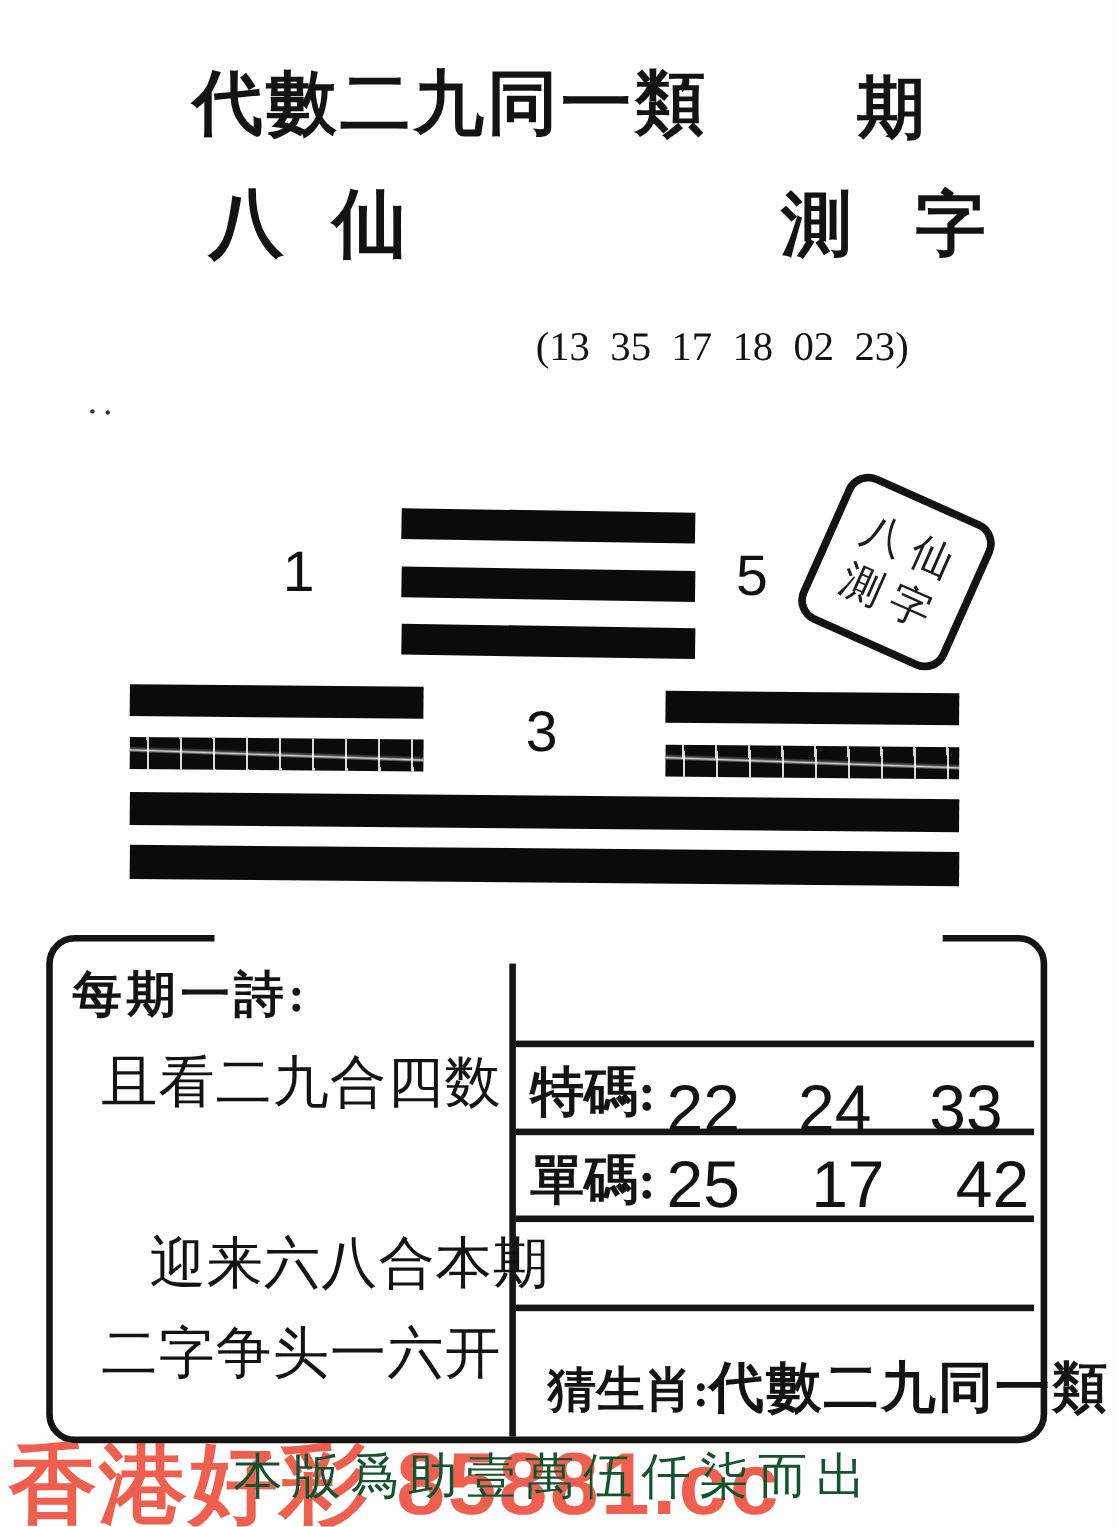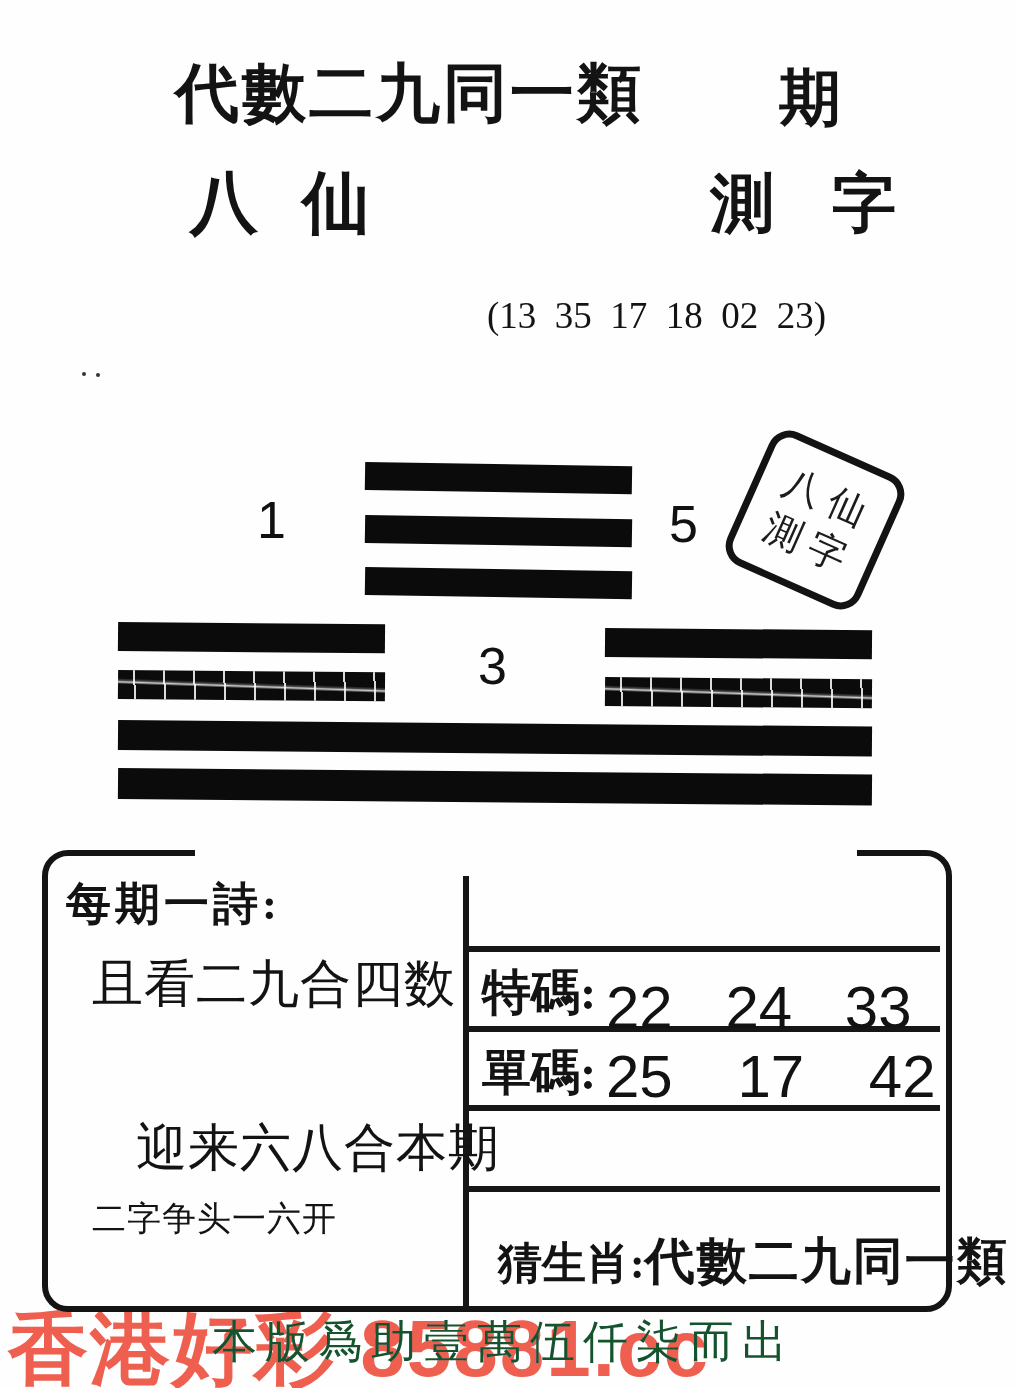--- a/index.html
+++ b/index.html
@@ -78,21 +78,21 @@
   <div class="bar skew2" style="left:118px;top:768px;width:754px;height:31px;"></div>
   <div class="abs num-label" style="left:478px;top:636px;">3</div>
 
   <div class="outer-box"></div>
   <div class="box-top-gap"></div>
   <div class="vline" style="left:463px;top:876px;height:430px;"></div>
 
   <div class="abs brush" style="left:66px;top:874px;font-size:45px;letter-spacing:4px;">每期一詩:</div>
   <div class="abs song" style="left:92px;top:950px;font-size:51px;letter-spacing:1px;">且看二九合四数</div>
   <div class="abs song" style="left:92px;top:1114px;font-size:51px;letter-spacing:1px;margin-left:44px;">迎来六八合本期</div>
-  <div class="abs song" style="left:92px;top:1196px;font-size:34px;letter-spacing:1px;">二字争头一六开</div>
+  <div class="abs song" style="left:92px;top:1196px;font-size:51px;letter-spacing:1px;">二字争头一六开</div>
 
 
   <div class="hline" style="left:469px;top:946px;width:471px;"></div>
   <div class="hline" style="left:469px;top:1026px;width:471px;"></div>
   <div class="hline" style="left:469px;top:1105px;width:471px;"></div>
   <div class="hline" style="left:469px;top:1186px;width:471px;"></div>
 
   <div class="abs brush row-label" style="left:482px;top:968px;">特碼:</div>
   <div class="abs row-nums" style="left:606px;top:966px;word-spacing:36px;margin-top:12px;">22 24 33</div>
 

